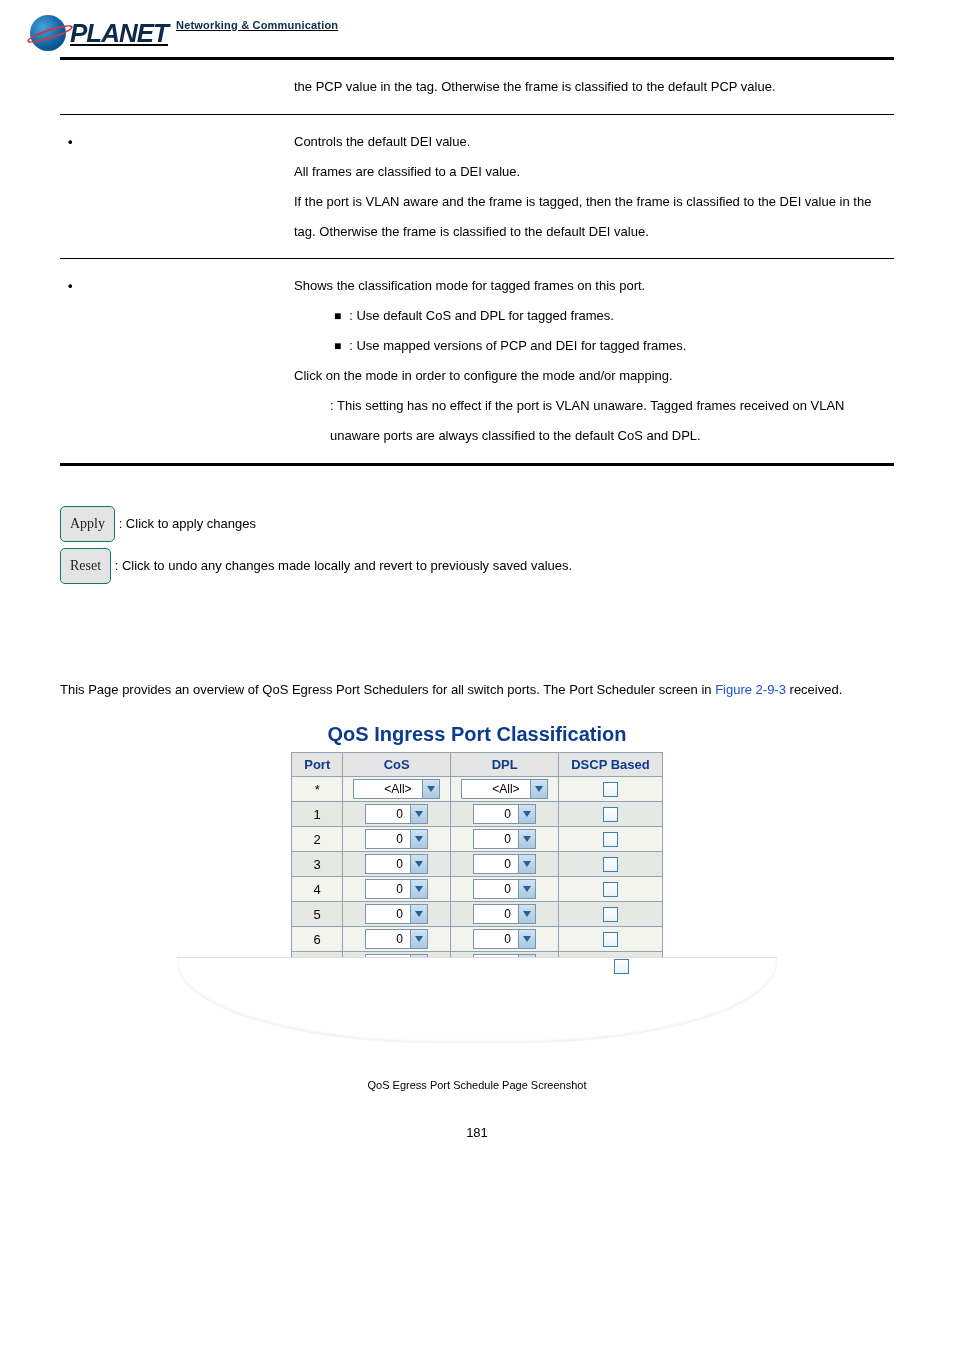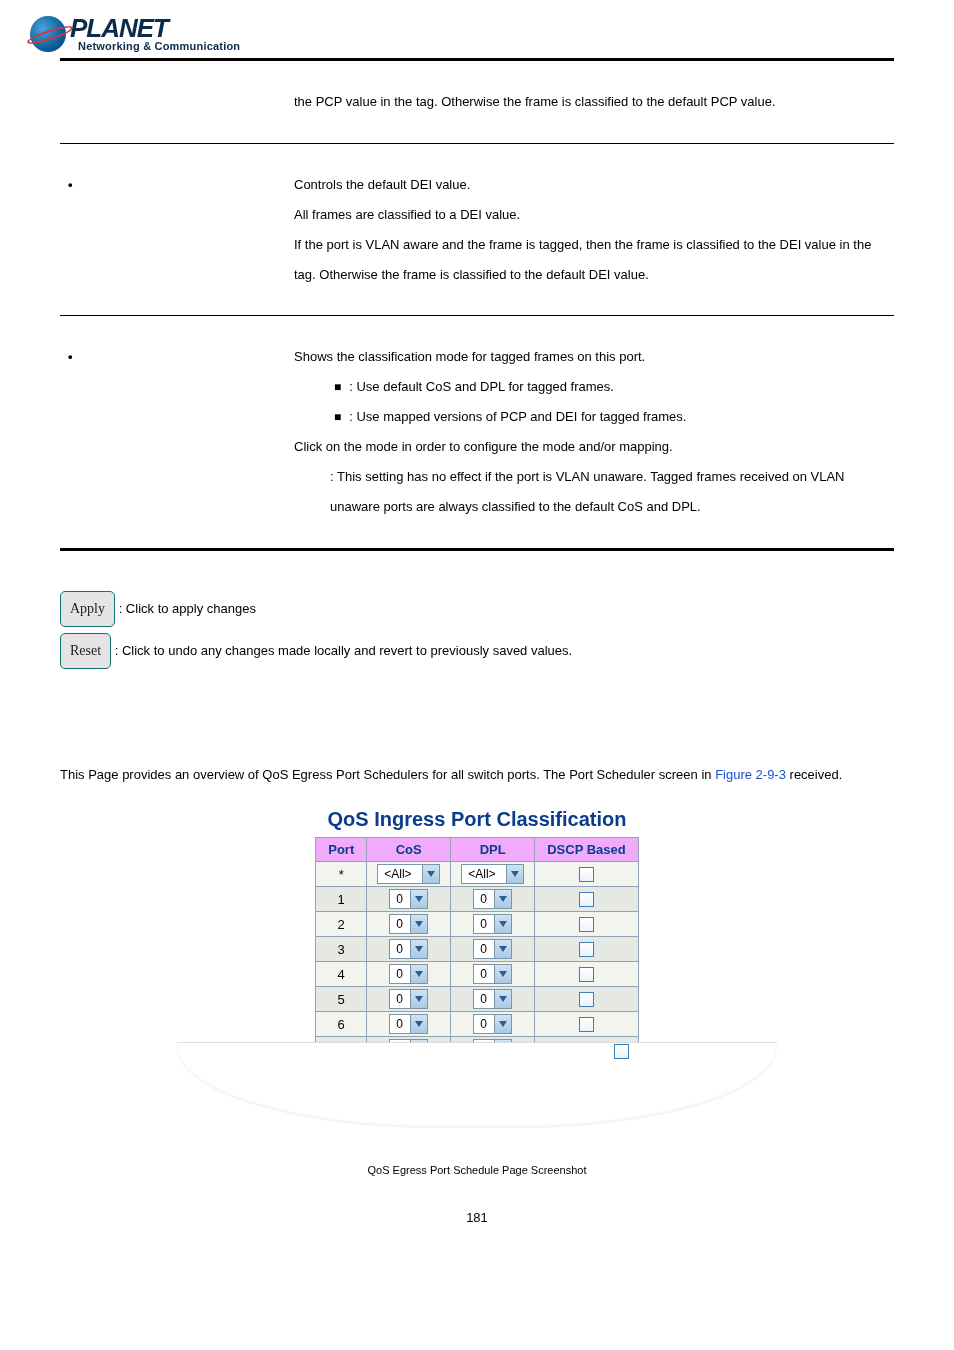--- a/index.html
+++ b/index.html
@@ -35,22 +35,22 @@
     position:absolute;
     left:-4px; top:14px;
     width:44px; height:6px;
     border:2px solid #c93a48;
     border-radius:50%;
     transform:rotate(-18deg);
     clip-path: polygon(0 0, 100% 0, 100% 100%, 0 100%);
   }
   .logo-text {
     display:flex;
-    flex-direction:column;
     line-height:1;
+    text-decoration:underline;
   }
   .logo-text .big {
     font-weight: 900;
     font-size: 26px;
     font-style: italic;
     letter-spacing: -1px;
     color: #0c2a4a;
   }
   .logo-text .small {
     font-size: 11px;
@@ -68,21 +68,21 @@
   .params-table {
     width: 100%;
     border-collapse: collapse;
     margin-top: 0;
     margin-bottom: 10px;
     border-bottom: 3px solid #000;
   }
   .params-table td {
     border-top: 1px solid #000;
     vertical-align: top;
-    padding: 26px 8px;
+    padding: 12px 8px;
     line-height: 2.3;
   }
   .params-table tr:first-child td {
     border-top:none;
   }
   .params-table td.left {
     width: 210px;
   }
   .bullet-dot::before {
     content: "•";
@@ -132,42 +132,42 @@
   }
   .qos-table {
     margin: 0 auto;
     border-collapse: collapse;
     font-family: Verdana, Arial, sans-serif;
     font-size: 13px;
   }
   .qos-table th {
     color: #0b3b8c;
     font-weight: bold;
-    background:#f0abfc;
+    background:#e5e5e5;
     border:1px solid #8fa3b5;
     padding: 4px 12px;
   }
   .qos-table td {
     border:1px solid #8fa3b5;
     padding: 2px 10px;
     text-align:center;
     vertical-align: middle;
   }
   .qos-table tr.odd td { background: #f4f4ee; }
   .qos-table tr.even td { background: #e6e8e3; }
   .sel {
     display:inline-flex;
     align-items:center;
     border:1px solid #7a95a8;
     background:#fff;
     height:18px;
     font-family: Verdana, Arial, sans-serif;
     font-size:12px;
   }
-  .sel .val { padding: 0 4px 0 6px; color:#000; min-width:10px; text-align:left;}
+  .sel .val { padding: 0 4px 0 6px; color:#000; min-width:10px; text-align:left;margin-left:24px;}
   .sel .arrow {
     width:16px; height:18px;
     background: linear-gradient(#cfe3f3,#a9c9e3);
     border-left:1px solid #7a95a8;
     display:flex; align-items:center; justify-content:center;
   }
   .sel .arrow svg { width:8px; height:6px; }
   .cb {
     display:inline-block;
     width:13px;height:13px;

